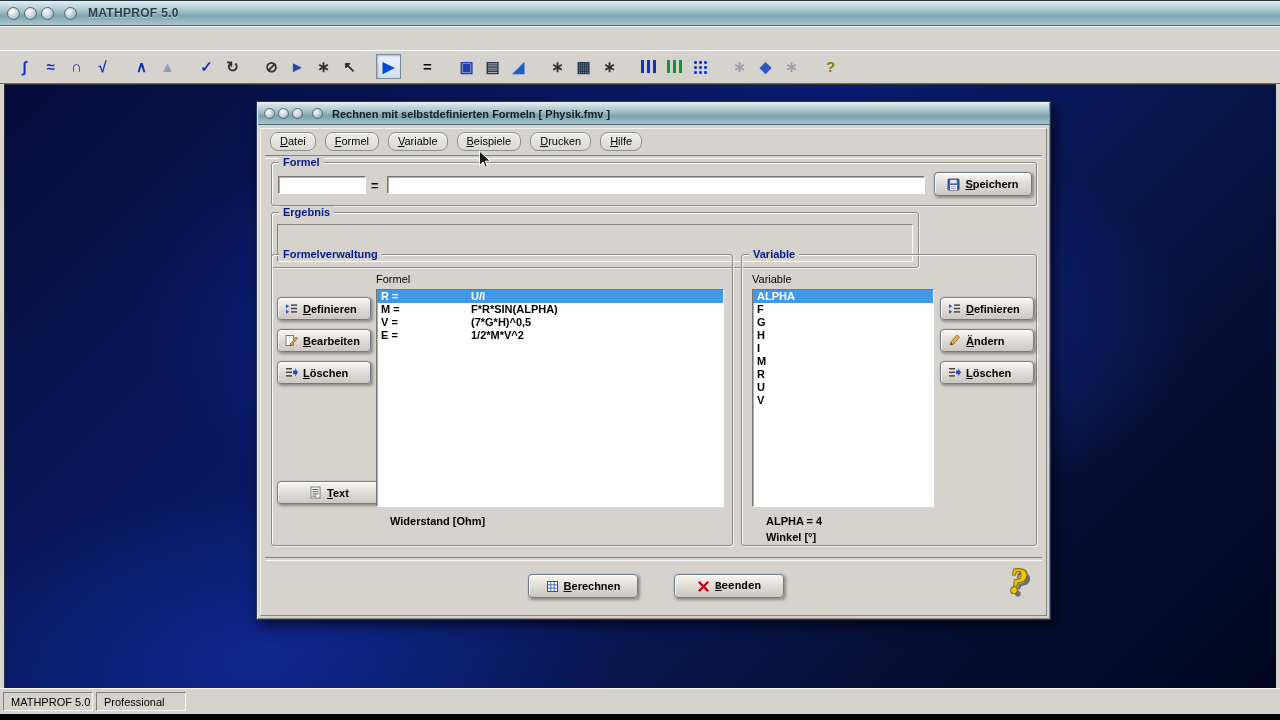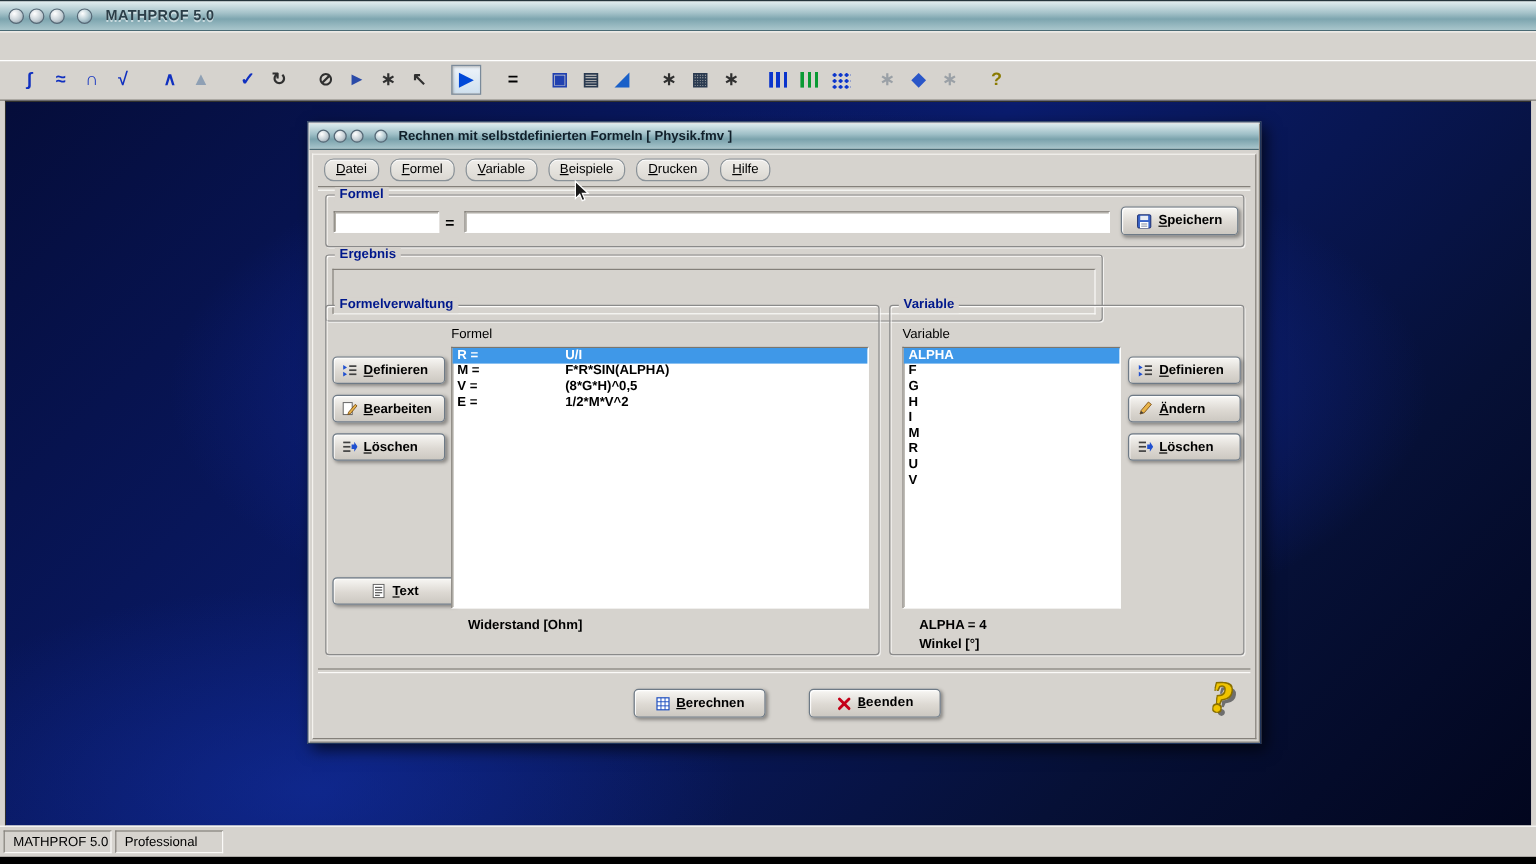--- a/index.html
+++ b/index.html
@@ -331,21 +331,21 @@
             <div class="lrow sel">
     <span class="c1">R =</span>
     <span class="c2">U/I</span>
   </div>
             <div class="lrow">
     <span class="c1">M =</span>
     <span class="c2">F*R*SIN(ALPHA)</span>
   </div>
             <div class="lrow">
     <span class="c1">V =</span>
-    <span class="c2">(8*G*H)^0,5</span>
+    <span class="c2">(7*G*H)^0,5</span>
   </div>
             <div class="lrow">
     <span class="c1">E =</span>
     <span class="c2">1/2*M*V^2</span>
   </div>
           </div>
         <span class="caption fv-caption">Widerstand [Ohm]</span>
       </div>
 
       <div class="group g-var">

